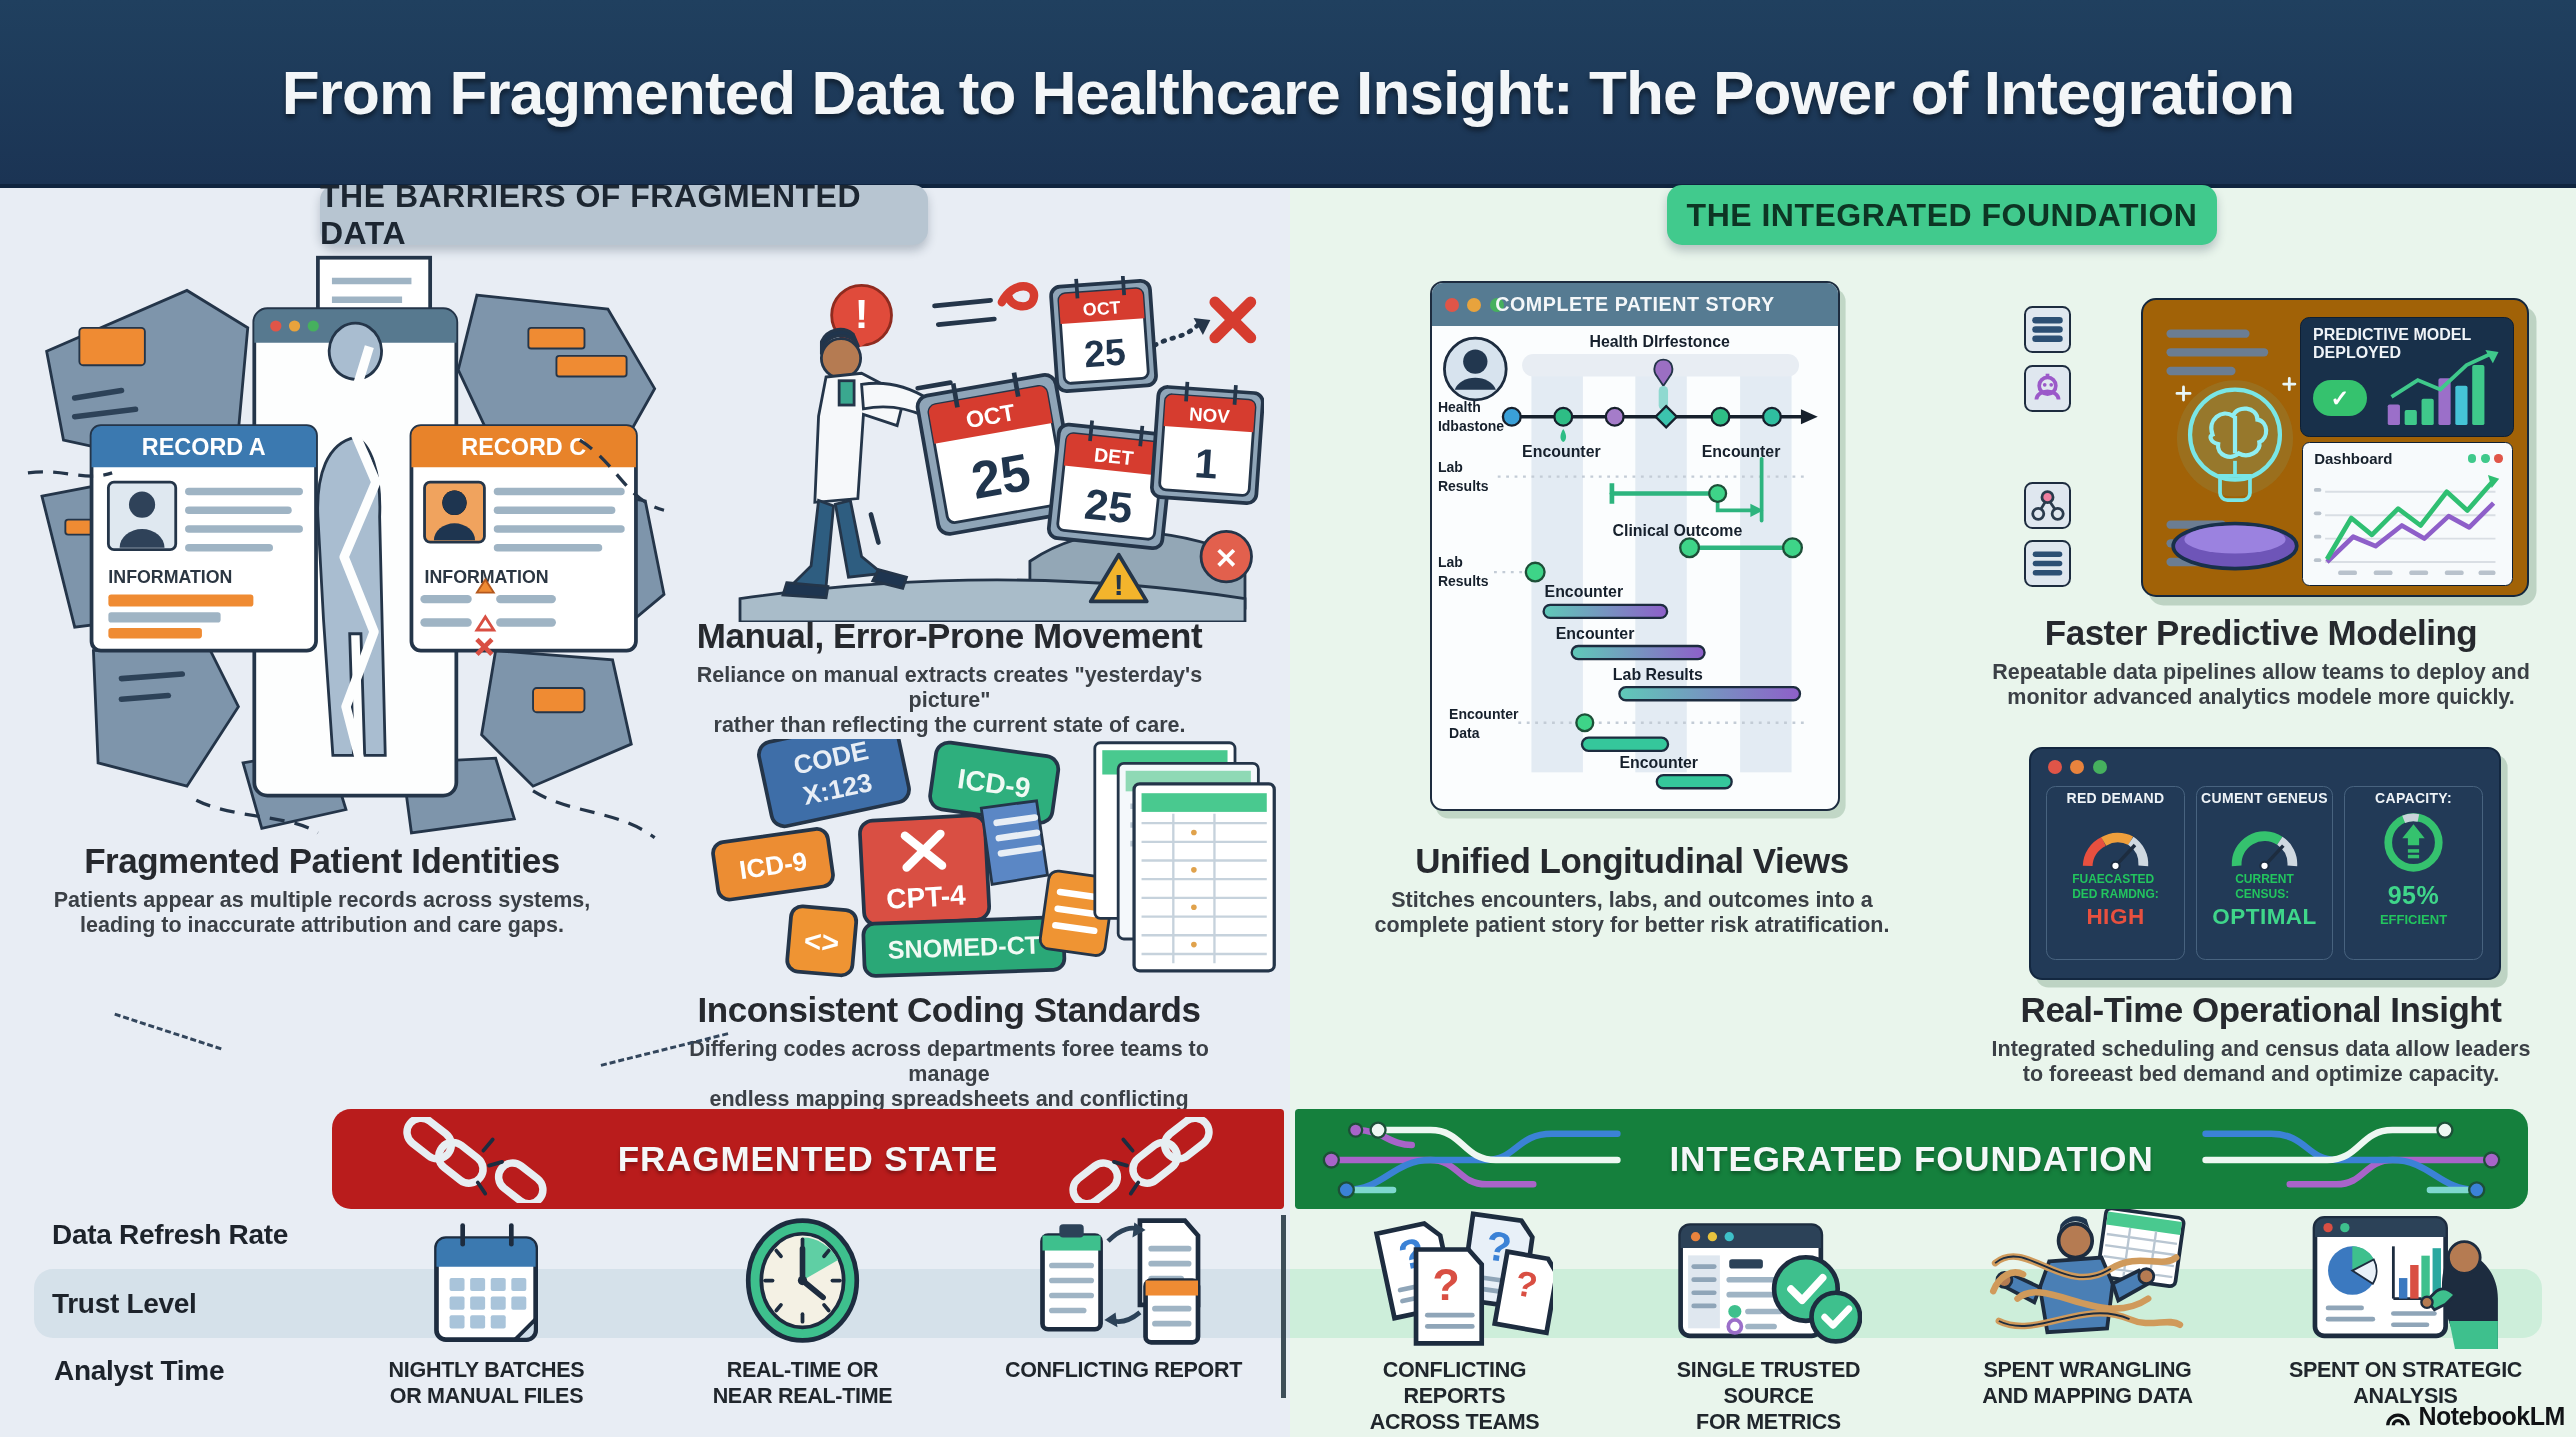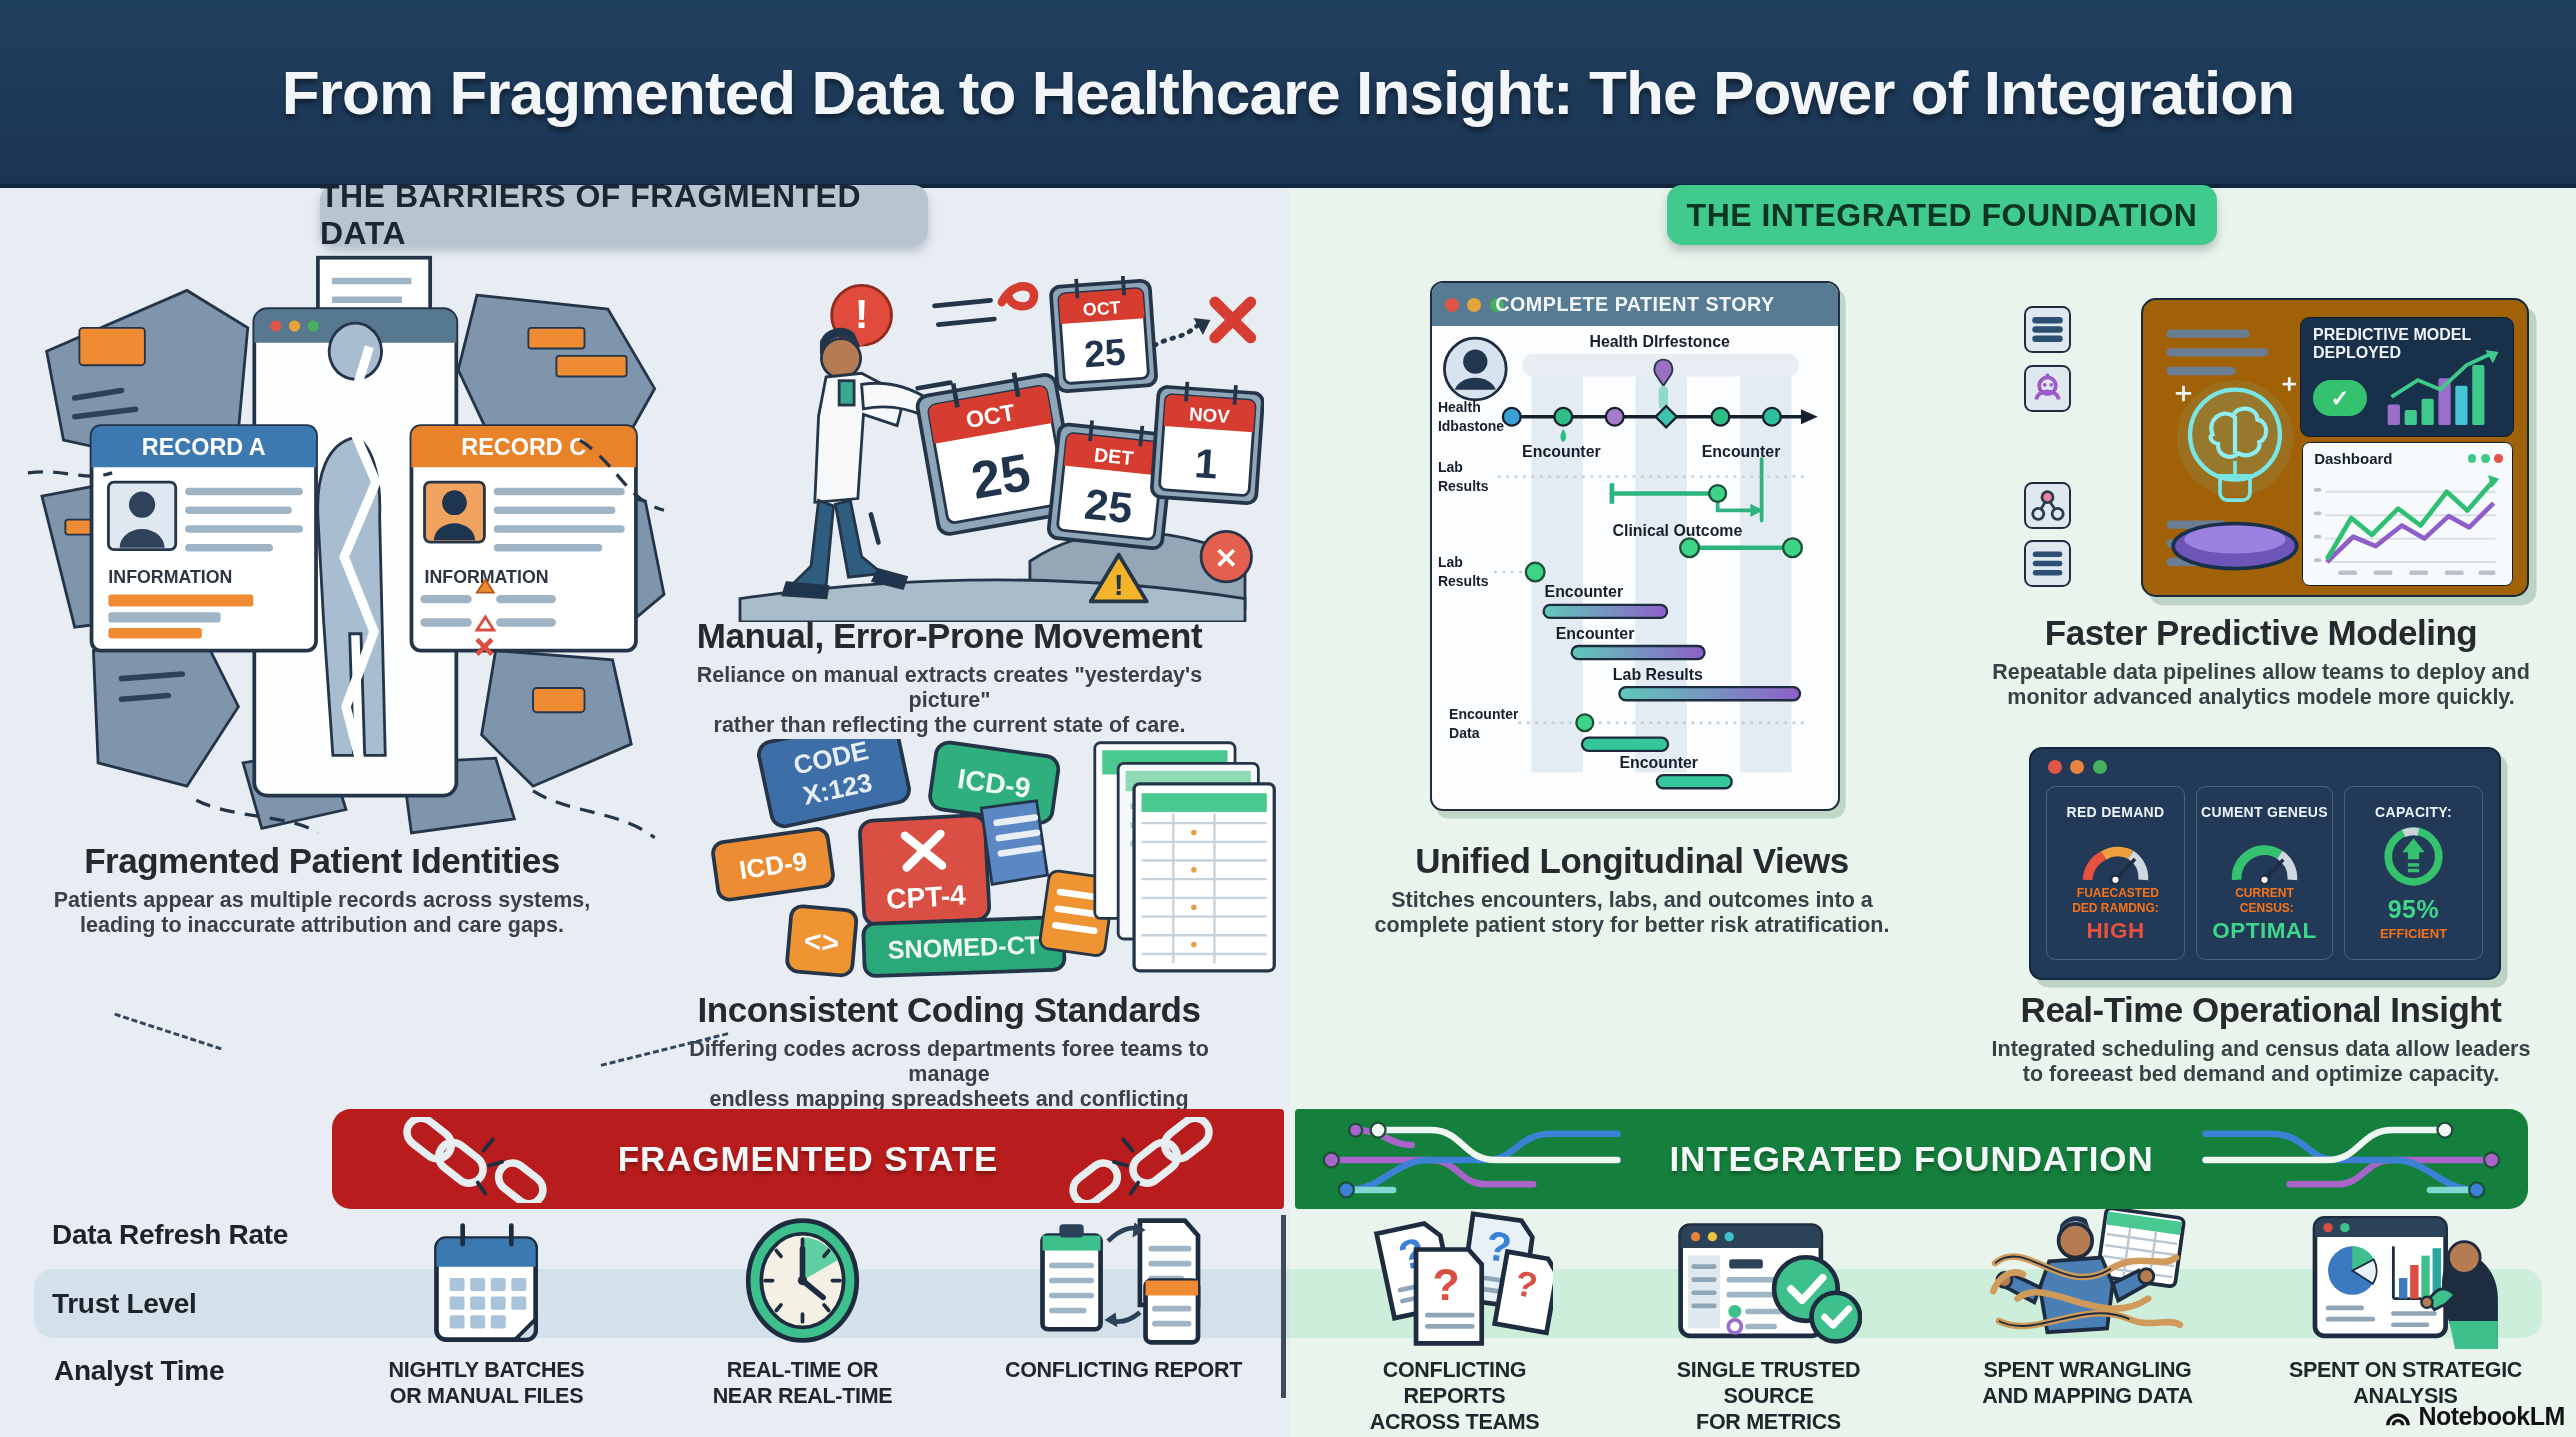--- a/index.html
+++ b/index.html
@@ -44,23 +44,23 @@
   .dcard{position:absolute;left:159px;top:142px;width:209px;height:142px;background:#f7fafc;
     border:1.9px solid #0e1f33;border-radius:7.5px;}
   .dcard .dt{position:absolute;left:11.2px;top:6.6px;font-size:15px;font-weight:bold;color:#16202c;}
   .dcard .ddots{position:absolute;right:9.4px;top:11.2px;display:flex;gap:4.7px;}
   .tile{width:43px;height:43px;background:#dfe7ef;border:2.8px solid #1d2c3f;border-radius:8.4px;}
   
   .rt{left:2029px;top:747px;width:468px;height:229px;background:#223a57;border:2.8px solid #132740;
     border-radius:13px;box-shadow:6.6px 7.5px 0 rgba(110,150,120,.35);}
   .rt .dots{margin-left:17px;margin-top:11.2px;}
   .gcard{position:absolute;top:37px;height:174px;border:1.9px solid #48637f;border-radius:9.4px;
-    display:flex;flex-direction:column;align-items:center;padding-top:17px;box-sizing:border-box;}
+    display:flex;flex-direction:column;align-items:center;padding-top:3px;box-sizing:border-box;}
   .g-title{font-size:14px;font-weight:bold;color:#eef3f7;letter-spacing:0.3px;}
-  .g-sub{font-size:12px;font-weight:bold;color:#f97316;text-align:right;line-height:1.25;white-space:pre-line;margin-top:1.9px;}
+  .g-sub{font-size:12px;font-weight:bold;color:#22c55e;text-align:left;line-height:1.25;white-space:pre-line;margin-top:1.9px;}
   .g-value{font-size:22.5px;font-weight:bold;margin-top:1.9px;letter-spacing:0.5px;}
   
   .banner{top:1109px;height:100px;display:flex;align-items:center;justify-content:center;position:absolute;}
   .banner span{font-size:35px;font-weight:bold;color:#f4f7f8;letter-spacing:0.9px;text-shadow:0 2.8px 3.7px rgba(0,0,0,.3);z-index:2;}
   .ban-l{left:332px;width:952px;background:#b91c1c;border-radius:19px 3.7px 3.7px 19px;}
   .ban-r{left:1295px;width:1233px;background:#15803d;border-radius:3.7px 19px 19px 3.7px;}
   .ban-deco{position:absolute;top:7.5px;}
   
   .band{top:1269px;height:69px;position:absolute;}
   .band-l{left:34px;width:1256px;background:#d5e1ea;border-radius:19px 0 0 19px;}

